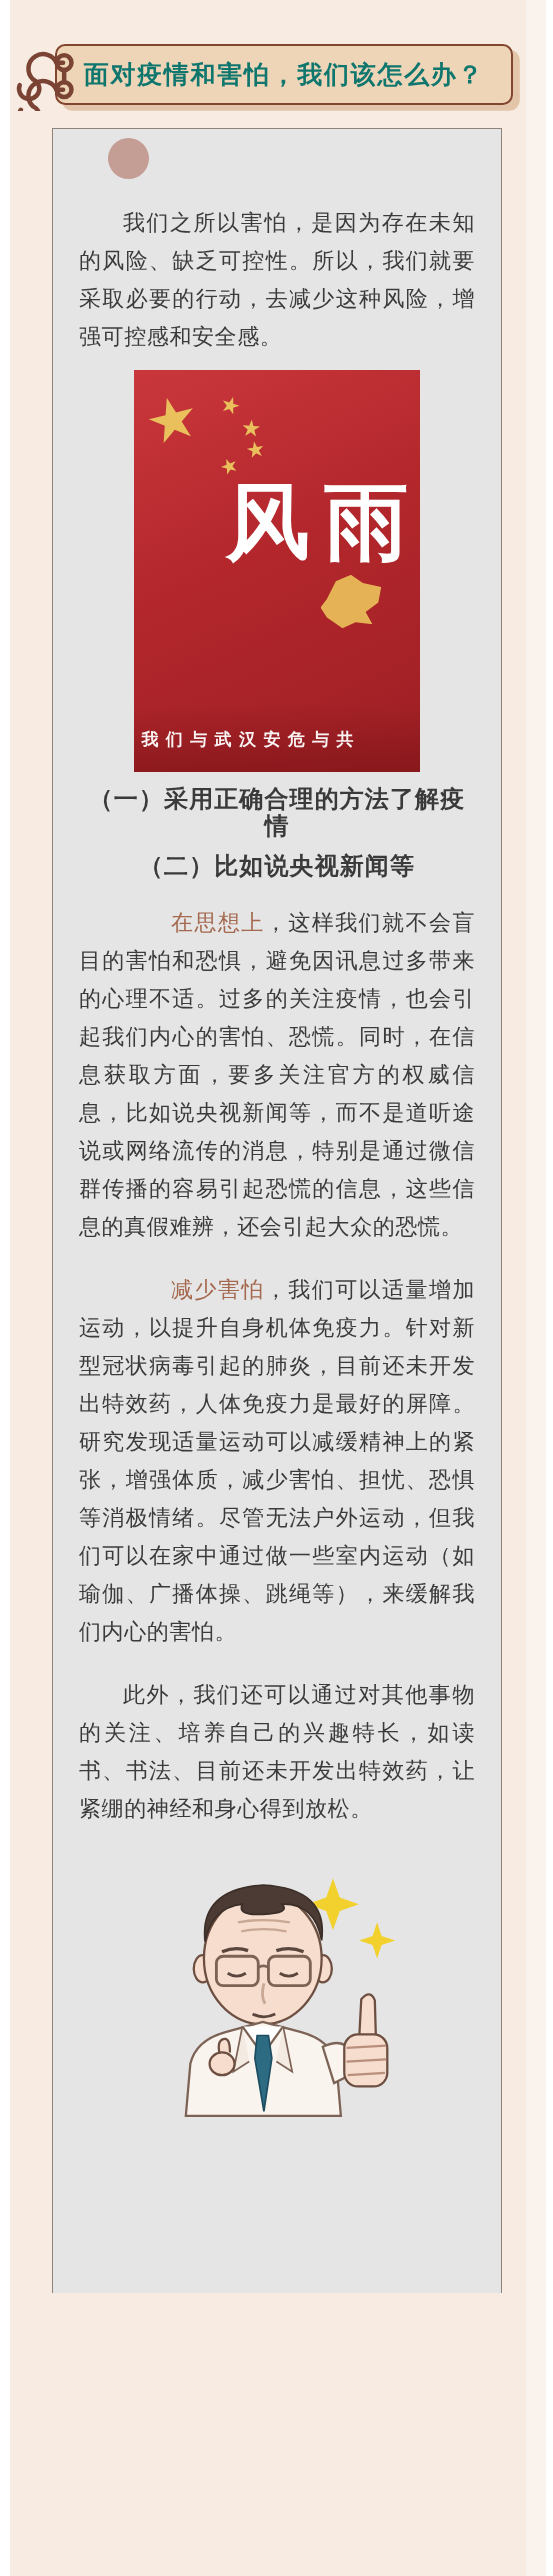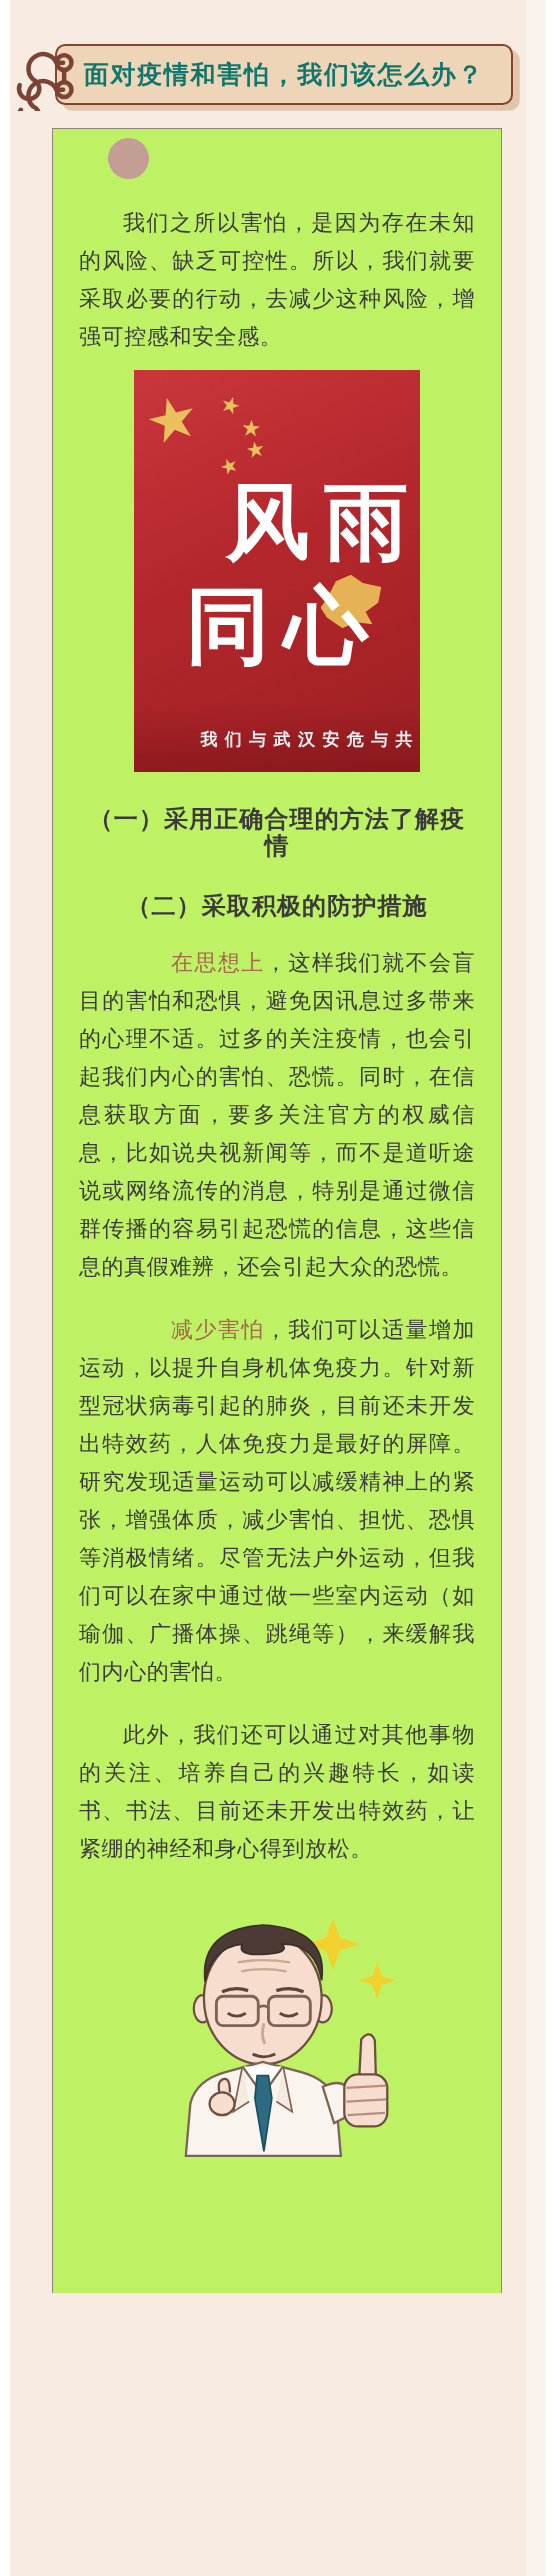--- a/index.html
+++ b/index.html
@@ -27,37 +27,37 @@
   }
   .header-title{
     font-size:25px;font-weight:bold;color:#0f766e;letter-spacing:1.7px;
   }
   .rings{
     position:absolute;left:6.8px;top:48px;width:71px;height:63px;z-index:4;
   }
   
   .card{
     position:absolute;left:52px;top:128px;width:450px;height:2165px;
-    box-sizing:border-box;background:#bef264;
+    box-sizing:border-box;background:#e5e5e5;
     border:1.1px solid #8f837a;border-bottom:none;
     padding:0 26px;z-index:2;
   }
   .avatar{
     width:41px;height:41px;border-radius:50%;
     background:#c49d94;margin:9px 0 0 29px;
   }
   .para{
     font-size:22px;line-height:38px;color:#3b3b3b;
     text-align:justify;text-indent:2em;margin:25px 0 0 0;
     letter-spacing:0.6px;
   }
   .hl{color:#a4684e;margin-left:48px;}
   .section-heading{
     font-size:24px;line-height:27px;font-weight:bold;color:#3a3a3a;
-    text-align:center;margin:33px 0 0 0;letter-spacing:1.1px;
+    text-align:center;margin:13px 0 0 0;letter-spacing:1.1px;
   }
   
   .poster{
     width:286px;height:402px;margin:13.6px auto 0 auto;position:relative;
     background:linear-gradient(155deg,#c9373c 0%,#b3272c 45%,#9d1f24 100%);
     overflow:hidden;
   }
   .poster:after{
     content:"";position:absolute;left:0;bottom:0;width:100%;height:68px;
     background:linear-gradient(to bottom,rgba(110,15,18,0) 0%,rgba(110,15,18,0.45) 100%);
@@ -74,21 +74,21 @@
     text-indent:14.7px;z-index:2;
   }
   .poster-row1{top:110px;padding-left:40px;}
   .poster-row2{top:214px;}
   .map-blob{
     position:absolute;right:37px;top:205px;width:63px;height:54px;
     background:#e5b255;z-index:1;transform:rotate(-8deg);
     clip-path:polygon(12% 38%,30% 8%,55% 0%,72% 18%,100% 30%,92% 58%,70% 72%,78% 96%,52% 88%,30% 96%,8% 72%,0% 52%);
   }
   .poster-subtitle{
-    position:absolute;bottom:20.4px;width:100%;text-align:right;z-index:2;
+    position:absolute;bottom:20.4px;width:100%;text-align:left;z-index:2;
     color:rgba(255,255,255,0.95);font-size:17px;font-weight:bold;letter-spacing:7.4px;text-indent:7.4px;
   }
   
   .figure{width:396px;margin:40px auto 0 auto;position:relative;text-align:center;}
   .figure svg{display:block;margin:0 auto;}
 </style>
 </head>
 <body>
 
 <div class="column"></div>
@@ -117,28 +117,27 @@
   <p class="para">我们之所以害怕，是因为存在未知的风险、缺乏可控性。所以，我们就要采取必要的行动，去减少这种风险，增强可控感和安全感。</p>
 
   <div class="poster">
     <span class="star star-big">★</span>
     <span class="star star-s1">★</span>
     <span class="star star-s2">★</span>
     <span class="star star-s3">★</span>
     <span class="star star-s4">★</span>
     <div class="map-blob"></div>
     <div class="poster-row poster-row1">风雨</div>
-    <div class="poster-row poster-row2">同心</div>
     <div class="poster-subtitle">我们与武汉安危与共</div>
   </div>
 
   <h2 class="section-heading">（一）采用正确合理的方法了解疫情</h2>
 
 
-  <h2 class="section-heading">（二）采取积极的防护措施</h2>
+  <h2 class="section-heading">（二）比如说央视新闻等</h2>
 
   <p class="para"><span class="hl">在思想上</span><span>，这样我们就不会盲目的害怕和恐惧，避免因讯息过多带来的心理不适。过多的关注疫情，也会引起我们内心的害怕、恐慌。同时，在信息获取方面，要多关注官方的权威信息，比如说央视新闻等，而不是道听途说或网络流传的消息，特别是通过微信群传播的容易引起恐慌的信息，这些信息的真假难辨，还会引起大众的恐慌。</span></p>
 
   <p class="para"><span class="hl">减少害怕</span><span>，我们可以适量增加运动，以提升自身机体免疫力。针对新型冠状病毒引起的肺炎，目前还未开发出特效药，人体免疫力是最好的屏障。研究发现适量运动可以减缓精神上的紧张，增强体质，减少害怕、担忧、恐惧等消极情绪。尽管无法户外运动，但我们可以在家中通过做一些室内运动（如瑜伽、广播体操、跳绳等），来缓解我们内心的害怕。</span></p>
 
   <p class="para">此外，我们还可以通过对其他事物的关注、培养自己的兴趣特长，如读书、书法、目前还未开发出特效药，让紧绷的神经和身心得到放松。</p>
 
   <div class="figure">
     <svg width="249" height="249" viewBox="0 0 440 440">
 

